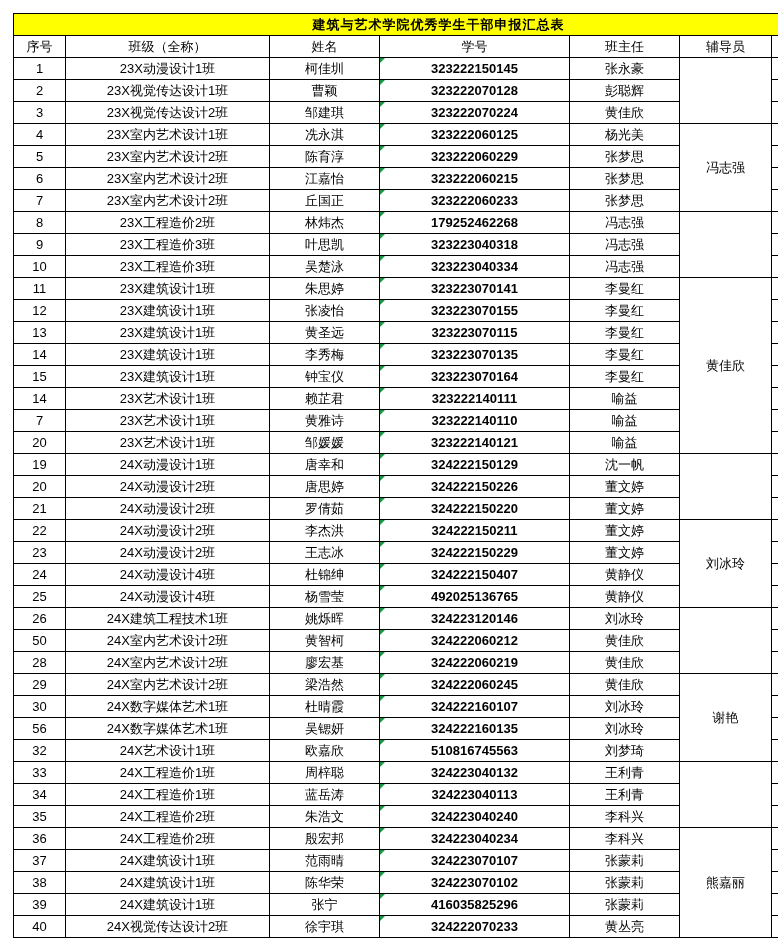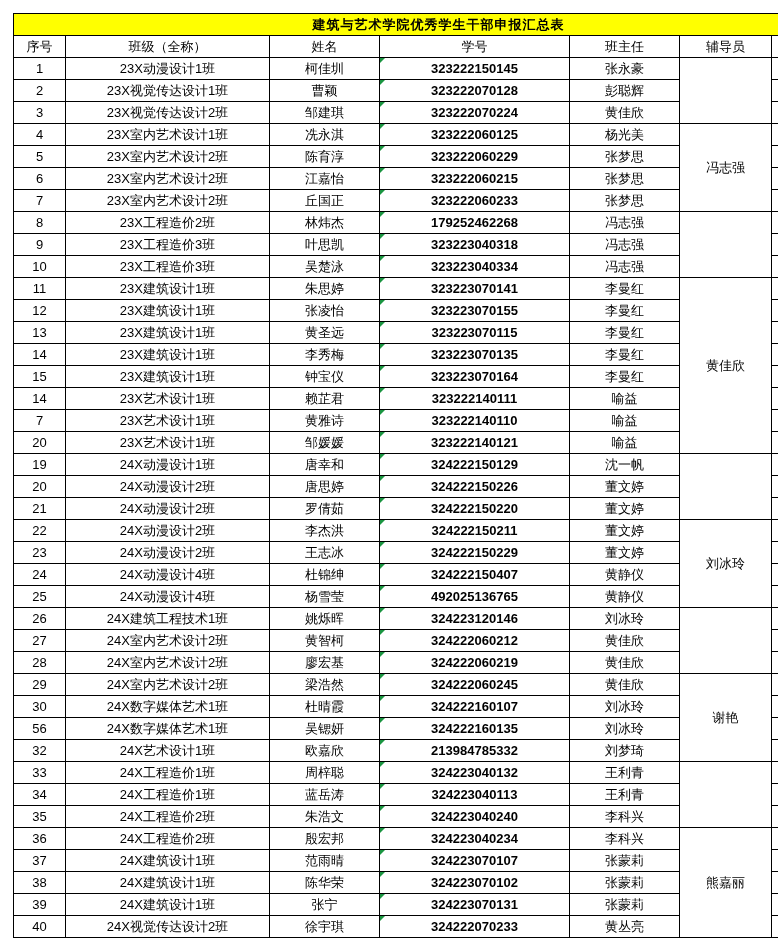--- a/index.html
+++ b/index.html
@@ -313,21 +313,21 @@
         <tr>
           <td>26</td>
           <td>24X建筑工程技术1班</td>
           <td>姚烁晖</td>
           <td class="idcell">324223120146</td>
           <td>刘冰玲</td>
           <td class="counselor-cell" rowspan="3"></td>
           <td></td>
         </tr>
         <tr>
-          <td>27</td>
+          <td>50</td>
           <td>24X室内艺术设计2班</td>
           <td>黄智柯</td>
           <td class="idcell">324222060212</td>
           <td>黄佳欣</td>
           <td></td>
         </tr>
         <tr>
           <td>28</td>
           <td>24X室内艺术设计2班</td>
           <td>廖宏基</td>
@@ -357,21 +357,21 @@
           <td>24X数字媒体艺术1班</td>
           <td>吴锶妍</td>
           <td class="idcell">324222160135</td>
           <td>刘冰玲</td>
           <td></td>
         </tr>
         <tr>
           <td>32</td>
           <td>24X艺术设计1班</td>
           <td>欧嘉欣</td>
-          <td class="idcell">213984785332</td>
+          <td class="idcell">510816745563</td>
           <td>刘梦琦</td>
           <td></td>
         </tr>
         <tr>
           <td>33</td>
           <td>24X工程造价1班</td>
           <td>周梓聪</td>
           <td class="idcell">324223040132</td>
           <td>王利青</td>
           <td class="counselor-cell" rowspan="3"></td>
@@ -415,21 +415,21 @@
           <td>24X建筑设计1班</td>
           <td>陈华荣</td>
           <td class="idcell">324223070102</td>
           <td>张蒙莉</td>
           <td></td>
         </tr>
         <tr>
           <td>39</td>
           <td>24X建筑设计1班</td>
           <td>张宁</td>
-          <td class="idcell">324223070131</td>
+          <td class="idcell">416035825296</td>
           <td>张蒙莉</td>
           <td></td>
         </tr>
         <tr>
           <td>40</td>
           <td>24X视觉传达设计2班</td>
           <td>徐宇琪</td>
           <td class="idcell">324222070233</td>
           <td>黄丛亮</td>
           <td></td>

